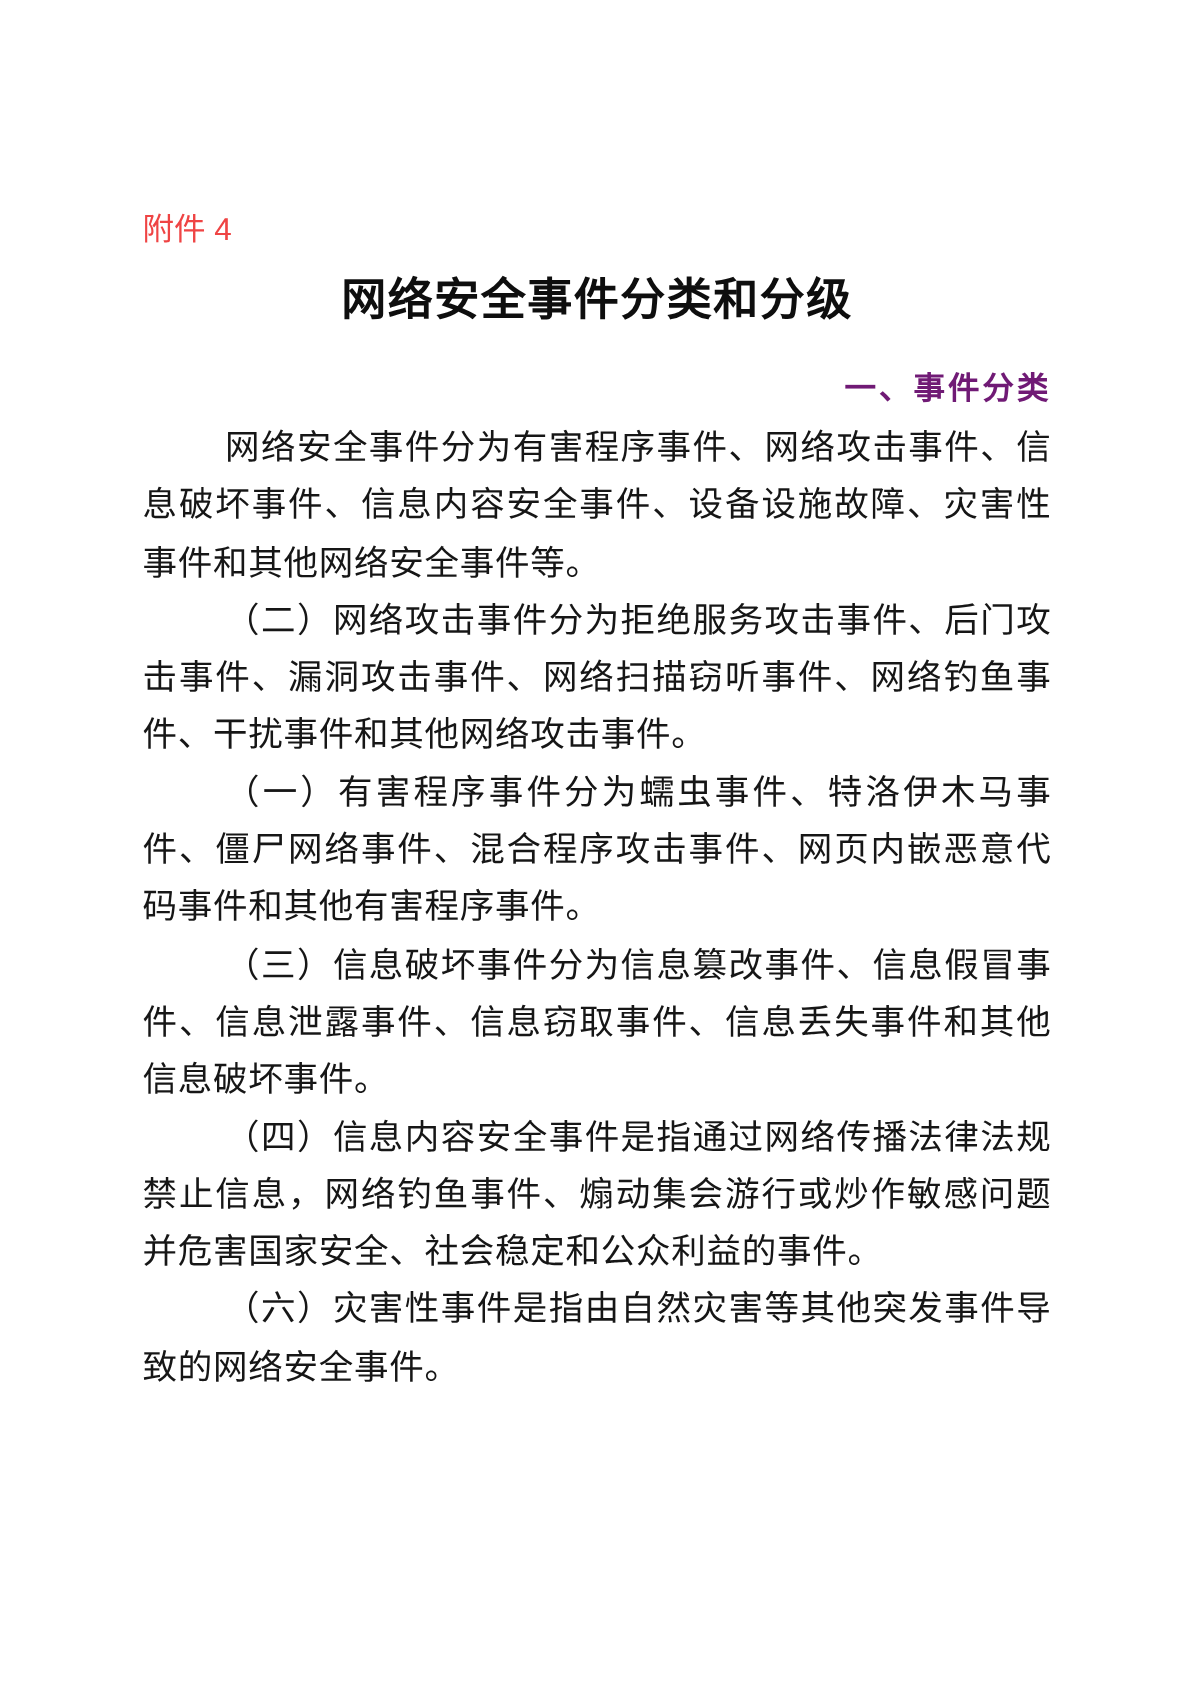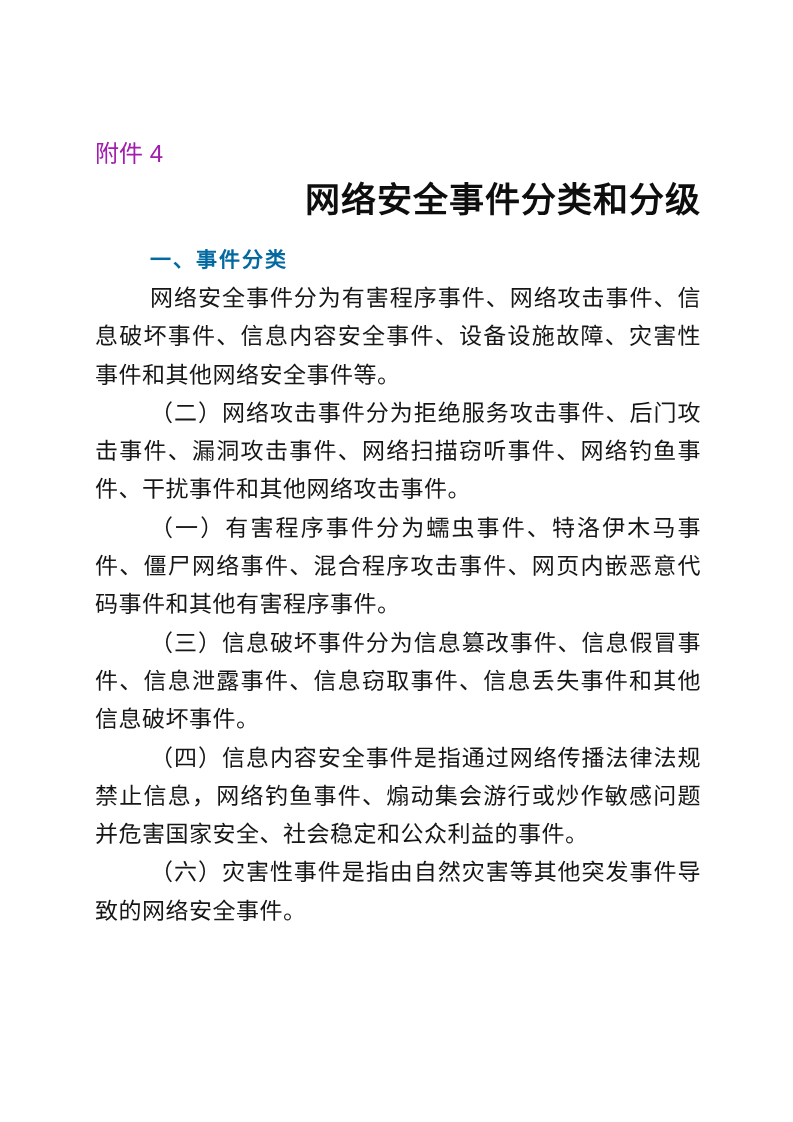--- a/index.html
+++ b/index.html
@@ -14,43 +14,44 @@
     margin: 0 auto;
     background: #ffffff;
     color: #121212;
     box-sizing: border-box;
     padding: 140px 92px 0 95px;
     overflow: hidden;
     font-family: "Liberation Serif", serif;
   }
   .attachment-label {
     font-family: "Liberation Sans", sans-serif;
-    font-size: 24px;
+    font-size: 21px;
     line-height: 28px;
-    color: #a21caf;
+    color: #ef4444;
   }
   .doc-title {
     margin-top: 16px;
     font-family: "Liberation Serif", serif;
     font-weight: 700;
-    font-size: 35px;
+    font-size: 30px;
     line-height: 34px;
-    text-align: right;
+    text-align: center;
     letter-spacing: 1px;
     color: #0e0e0e;
   }
   .section-heading {
     margin-top: 28px;
     font-family: "Liberation Sans", sans-serif;
     font-weight: 700;
     font-size: 21px;
     line-height: 28px;
     padding-left: 55px;
     letter-spacing: 2px;
-    color: #0369a1;
+    color: #701a75;
+    text-align: right;
   }
   .body-text {
     margin-top: 6px;
   }
   .body-text p {
     margin: 0;
     font-family: "Liberation Serif", serif;
     font-size: 23px;
     line-height: 38.3px;
     letter-spacing: 0.5px;

